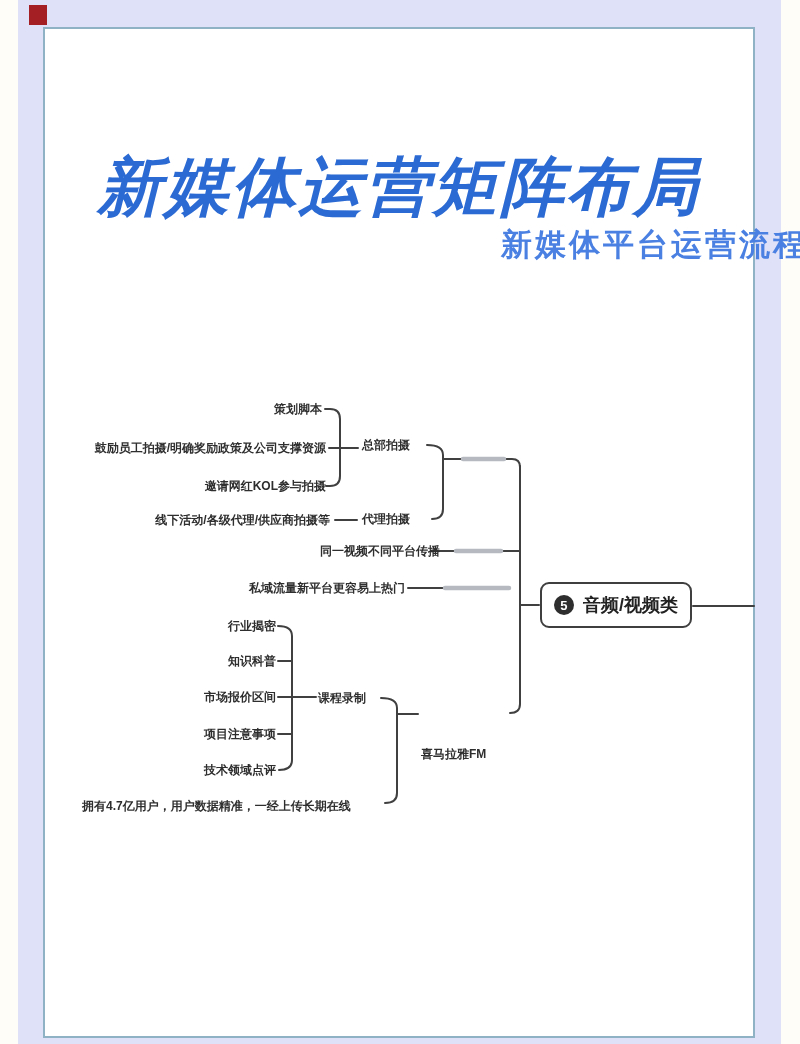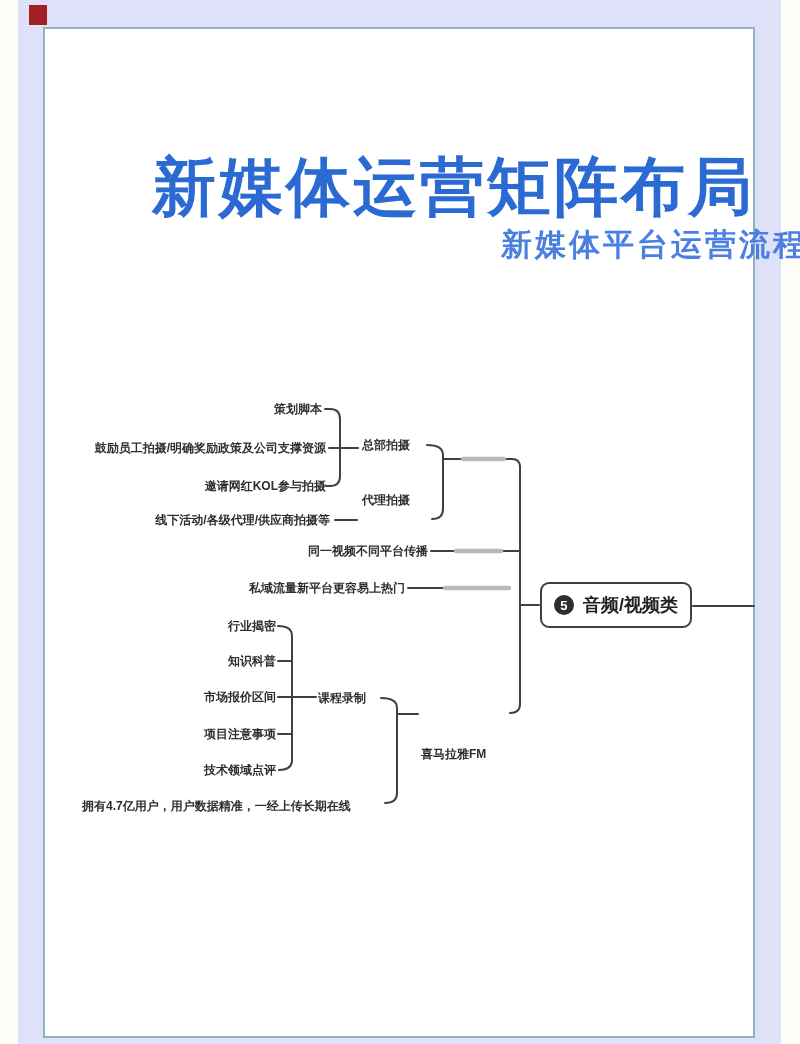--- a/index.html
+++ b/index.html
@@ -5,22 +5,22 @@
   html,body{margin:0;padding:0;}
   body{
     width:800px;height:1044px;position:relative;overflow:hidden;
     background:#fffdf7;
     font-family:"Liberation Sans","DejaVu Sans",sans-serif;
   }
   .band{position:absolute;left:18px;top:0;width:763px;height:1044px;background:#dfe1f8;}
   .frame{position:absolute;left:43px;top:27px;width:708px;height:1007px;background:#ffffff;border:2px solid #8fb3c4;}
   .corner-mark{position:absolute;left:29px;top:5px;width:18px;height:20px;background:#a31f24;}
   .title{
-    position:absolute;left:43px;top:144px;width:712px;text-align:right;
-    font-size:64px;font-weight:900;color:#2b6ad3;letter-spacing:3px;white-space:nowrap;
+    position:absolute;left:43px;top:144px;width:712px;text-align:center;
+    font-size:64px;font-weight:900;color:#2b6ad3;letter-spacing:3px;white-space:nowrap;font-style:italic;
   }
   .subtitle{
     position:absolute;left:43px;top:224px;width:764px;text-align:right;
     font-size:31px;font-weight:700;color:#4a80e2;letter-spacing:3px;white-space:nowrap;
   }
   .lbl{
     position:absolute;font-size:12px;font-weight:600;color:#2e2e2e;
     white-space:nowrap;line-height:17px;
   }
   .lbl.note{font-weight:700;margin-left:22px;}
@@ -80,23 +80,23 @@
     <path d="M456 551 H501"></path>
     <path d="M445 588 H509"></path>
   </g>
 </svg>
 
 <div class="lbl" style="right:478px;top:401px;">策划脚本</div>
 <div class="lbl" style="right:474px;top:440px;">鼓励员工拍摄/明确奖励政策及公司支撑资源</div>
 <div class="lbl" style="right:474px;top:478px;">邀请网红KOL参与拍摄</div>
 <div class="lbl" style="left:362px;top:437px;">总部拍摄</div>
 <div class="lbl" style="right:470px;top:512px;">线下活动/各级代理/供应商拍摄等</div>
-<div class="lbl" style="left:362px;top:492px;">代理拍摄</div>
+<div class="lbl" style="left:362px;top:511px;">代理拍摄</div>
 
-<div class="lbl" style="right:372px;top:543px;">同一视频不同平台传播</div>
+<div class="lbl" style="right:360px;top:543px;">同一视频不同平台传播</div>
 <div class="lbl" style="right:395px;top:580px;">私域流量新平台更容易上热门</div>
 
 <div class="lbl" style="right:524px;top:618px;margin-left:14px;">行业揭密</div>
 <div class="lbl" style="right:524px;top:653px;">知识科普</div>
 <div class="lbl" style="right:524px;top:689px;">市场报价区间</div>
 <div class="lbl" style="right:524px;top:726px;">项目注意事项</div>
 <div class="lbl" style="right:524px;top:762px;">技术领域点评</div>
 <div class="lbl" style="left:318px;top:690px;">课程录制</div>
 <div class="lbl" style="left:421px;top:706px;margin-top:40px;">喜马拉雅FM</div>
 <div class="lbl note" style="left:60px;top:798px;">拥有4.7亿用户，用户数据精准，一经上传长期在线</div>

